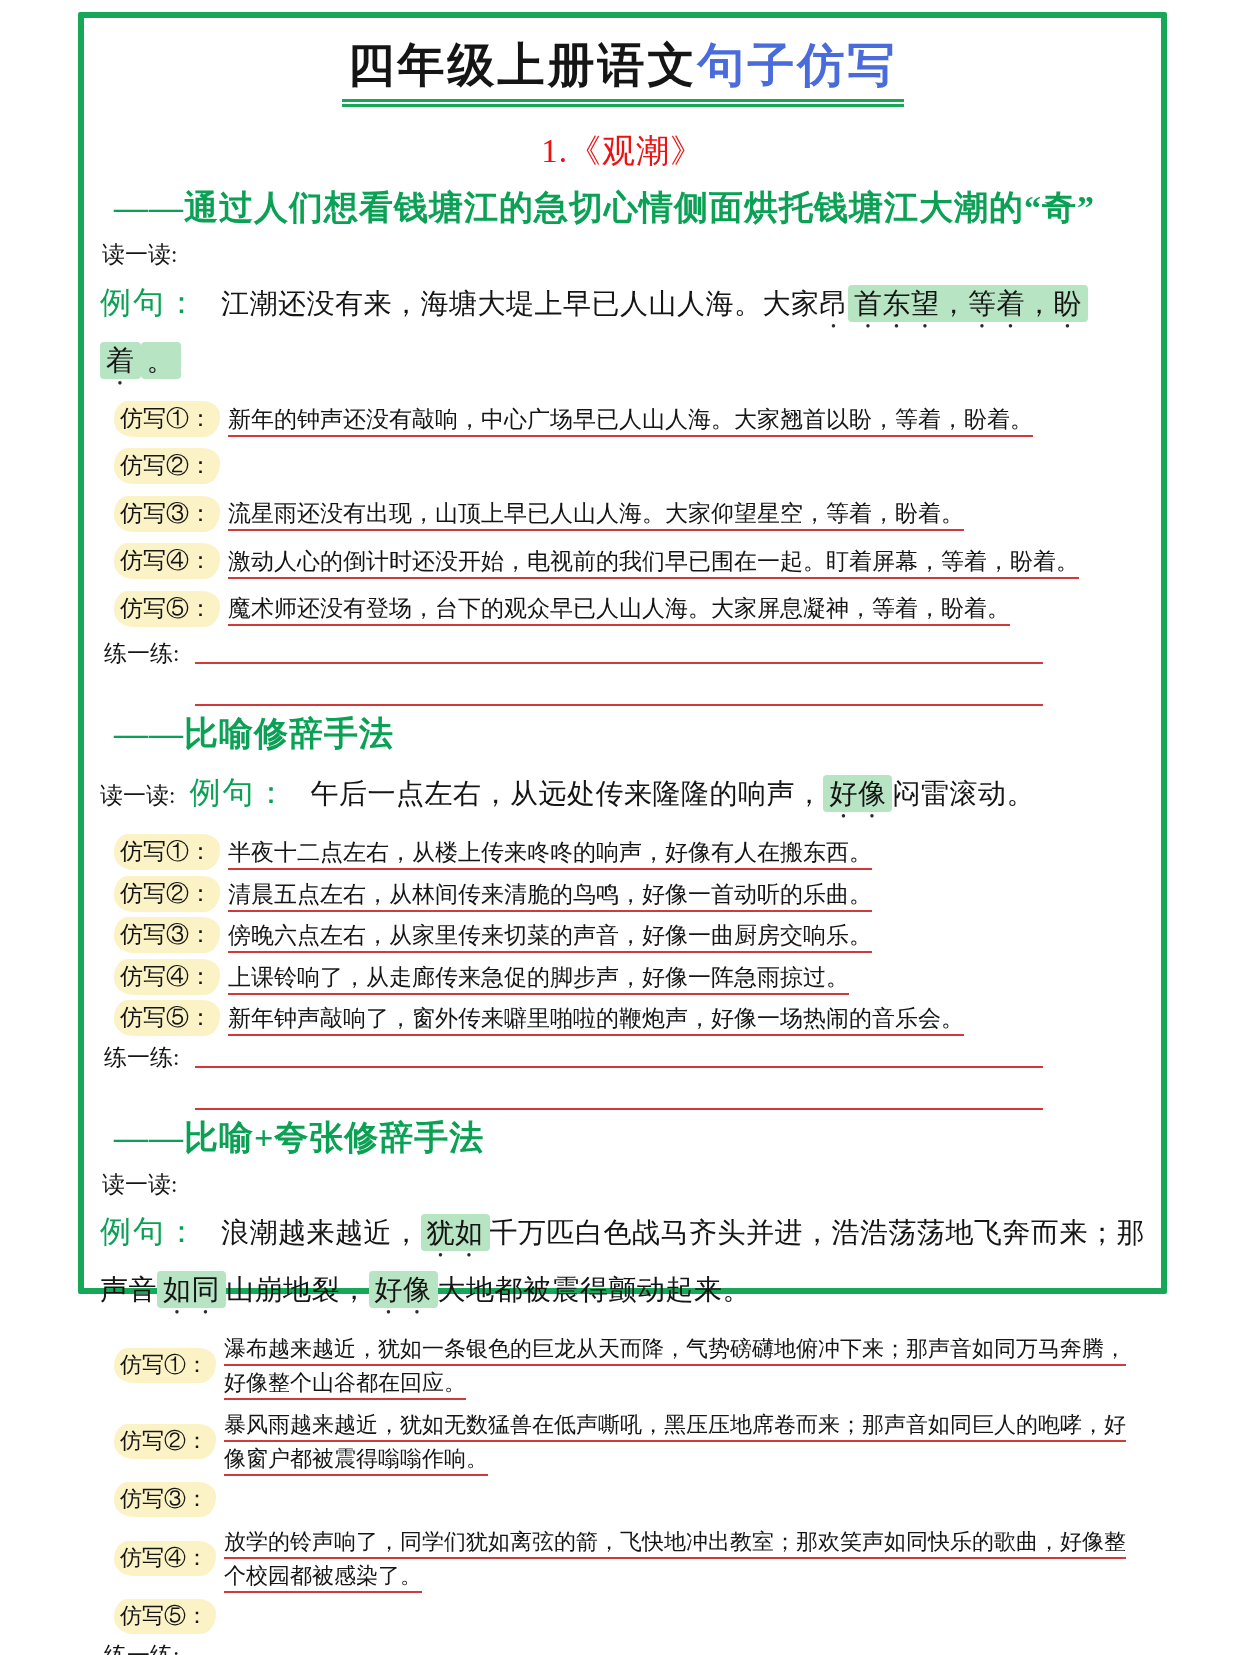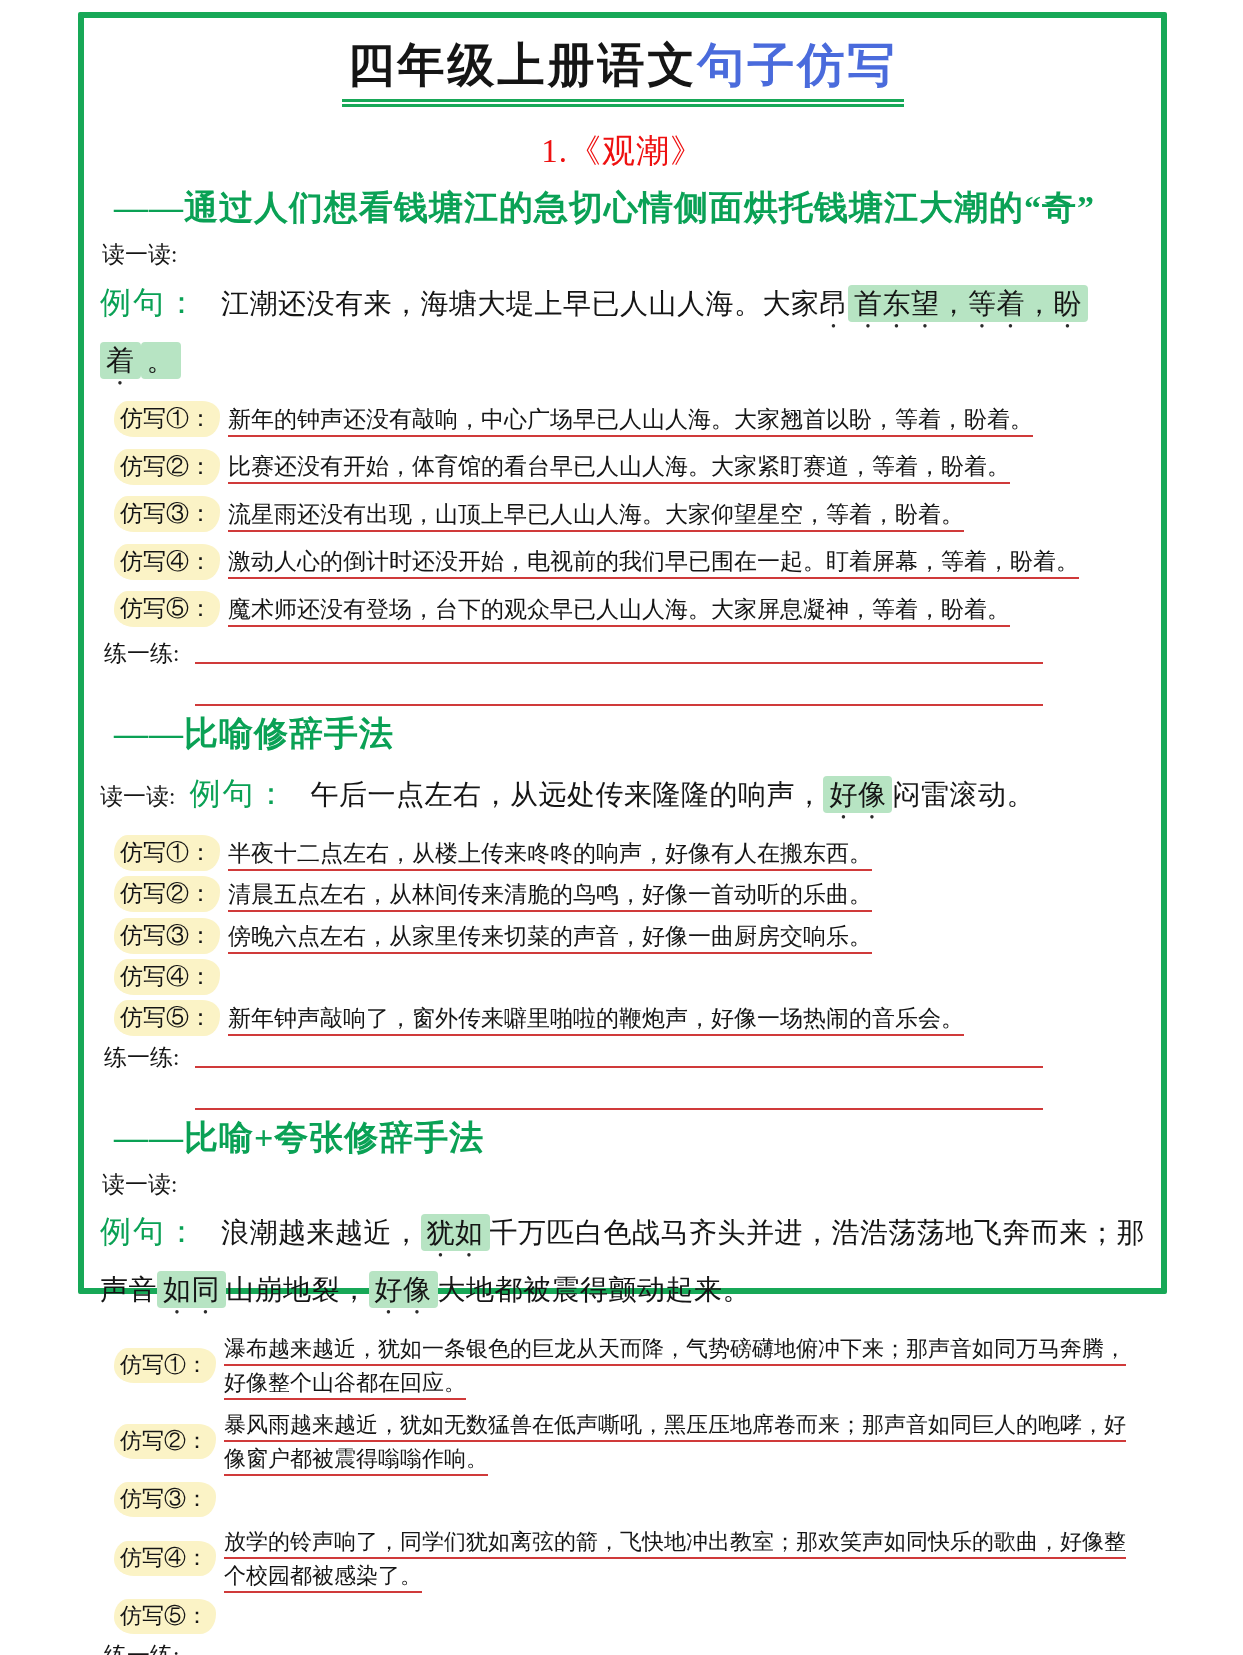--- a/index.html
+++ b/index.html
@@ -109,21 +109,20 @@
     <div class="ghead">——通过人们想看钱塘江的急切心情侧面烘托钱塘江大潮的“奇”</div>
     <p class="readline">读一读:</p>
     <p class="example"><span class="exlabel">例句：</span><span>江潮还没有来，海塘大堤上早已人山人海。大家</span><span class="dots">昂</span><span class="hl dots">首东望，等着，盼着</span><span class="hl">。</span></p>
     <div class="rows">
       <div class="row">
         <span class="ylabel">仿写①：</span>
         <span class="rtext">新年的钟声还没有敲响，中心广场早已人山人海。大家翘首以盼，等着，盼着。</span>
       </div>
       <div class="row">
         <span class="ylabel">仿写②：</span>
-        <span class="rtext">比赛还没有开始，体育馆的看台早已人山人海。大家紧盯赛道，等着，盼着。</span>
       </div>
       <div class="row">
         <span class="ylabel">仿写③：</span>
         <span class="rtext">流星雨还没有出现，山顶上早已人山人海。大家仰望星空，等着，盼着。</span>
       </div>
       <div class="row">
         <span class="ylabel">仿写④：</span>
         <span class="rtext">激动人心的倒计时还没开始，电视前的我们早已围在一起。盯着屏幕，等着，盼着。</span>
       </div>
       <div class="row">
@@ -153,20 +152,21 @@
       <div class="row">
         <span class="ylabel">仿写②：</span>
         <span class="rtext">清晨五点左右，从林间传来清脆的鸟鸣，好像一首动听的乐曲。</span>
       </div>
       <div class="row">
         <span class="ylabel">仿写③：</span>
         <span class="rtext">傍晚六点左右，从家里传来切菜的声音，好像一曲厨房交响乐。</span>
       </div>
       <div class="row">
         <span class="ylabel">仿写④：</span>
+        <span class="rtext">上课铃响了，从走廊传来急促的脚步声，好像一阵急雨掠过。</span>
       </div>
       <div class="row">
         <span class="ylabel">仿写⑤：</span>
         <span class="rtext">新年钟声敲响了，窗外传来噼里啪啦的鞭炮声，好像一场热闹的音乐会。</span>
       </div>
     </div>
     <div class="practice">
       <span class="plabel">练一练:</span>
       <div class="plines">
         <div class="blank1"></div>

